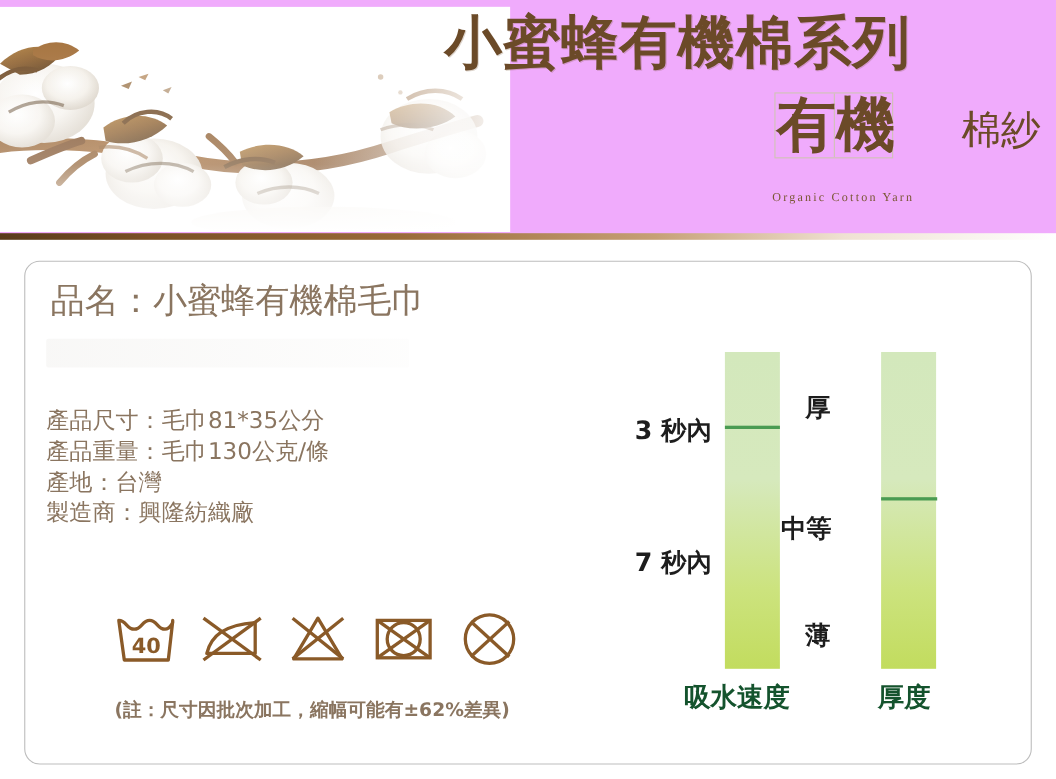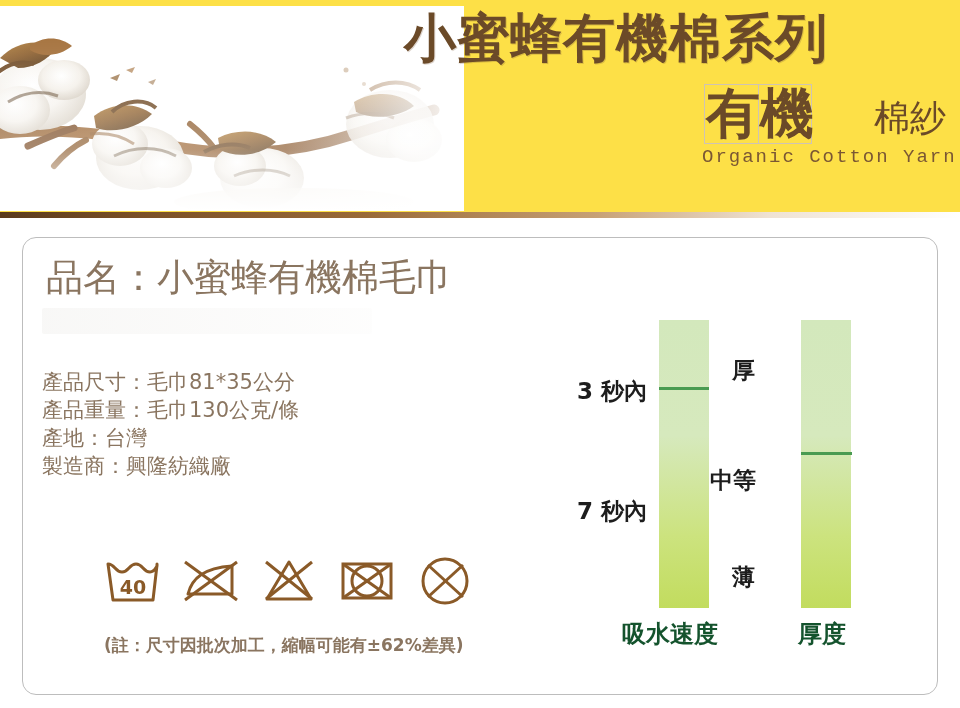--- a/index.html
+++ b/index.html
@@ -13,21 +13,21 @@
     font-family: "DejaVu Sans", "Liberation Sans", sans-serif;
     overflow: hidden;
     position: relative;
   }
 
   
   .header {
     position: absolute;
     left: 0; top: 0;
     width: 960px; height: 214px;
-    background: #fde047;
+    background: #f0abfc;
     overflow: hidden;
   }
   .cotton-photo {
     position: absolute;
     left: -6px; top: 6px;
     width: 470px; height: 205px;
     overflow: hidden;
   }
   .cotton-photo svg { display: block; }
 
@@ -78,25 +78,25 @@
     left: 140px; top: 12px;
     font-size: 36px;
     font-weight: normal;
     color: #6b4a28;
     font-family: "DejaVu Serif", "Liberation Serif", serif;
     white-space: nowrap;
     margin-left: 44px;
   }
   .logo-en {
     position: absolute;
-    left: 12px; top: 64px;
-    font-size: 19px;
+    left: 12px; top: 92px;
+    font-size: 11px;
     letter-spacing: 2px;
     color: #7a5734;
-    font-family: Liberation Mono, monospace;
+    font-family: Liberation Serif, serif;
     white-space: nowrap;
   }
 
   .divider {
     position: absolute;
     left: 0; top: 212px;
     width: 960px; height: 6px;
     background: linear-gradient(to right,
       #5a3a1c 0%, #7a4f26 14%, #9a6a38 38%,
       #c6a075 62%, #efe2d2 80%, #ffffff 100%);
@@ -109,21 +109,21 @@
     width: 916px; height: 458px;
     border: 1px solid #bdbdbd;
     border-radius: 14px;
     box-sizing: border-box;
     background: #ffffff;
   }
 
   .product-name {
     position: absolute;
     left: 46px; top: 253px;
-    font-size: 37px;
+    font-size: 31px;
     color: #8a7560;
     font-family: "DejaVu Sans", "Liberation Sans", sans-serif;
     white-space: nowrap;
   }
   .ghost-row {
     position: absolute;
     left: 42px; top: 308px;
     width: 330px; height: 26px;
     background: linear-gradient(to right, rgba(230,228,224,.55), rgba(246,245,243,.35));
     opacity: .5;

